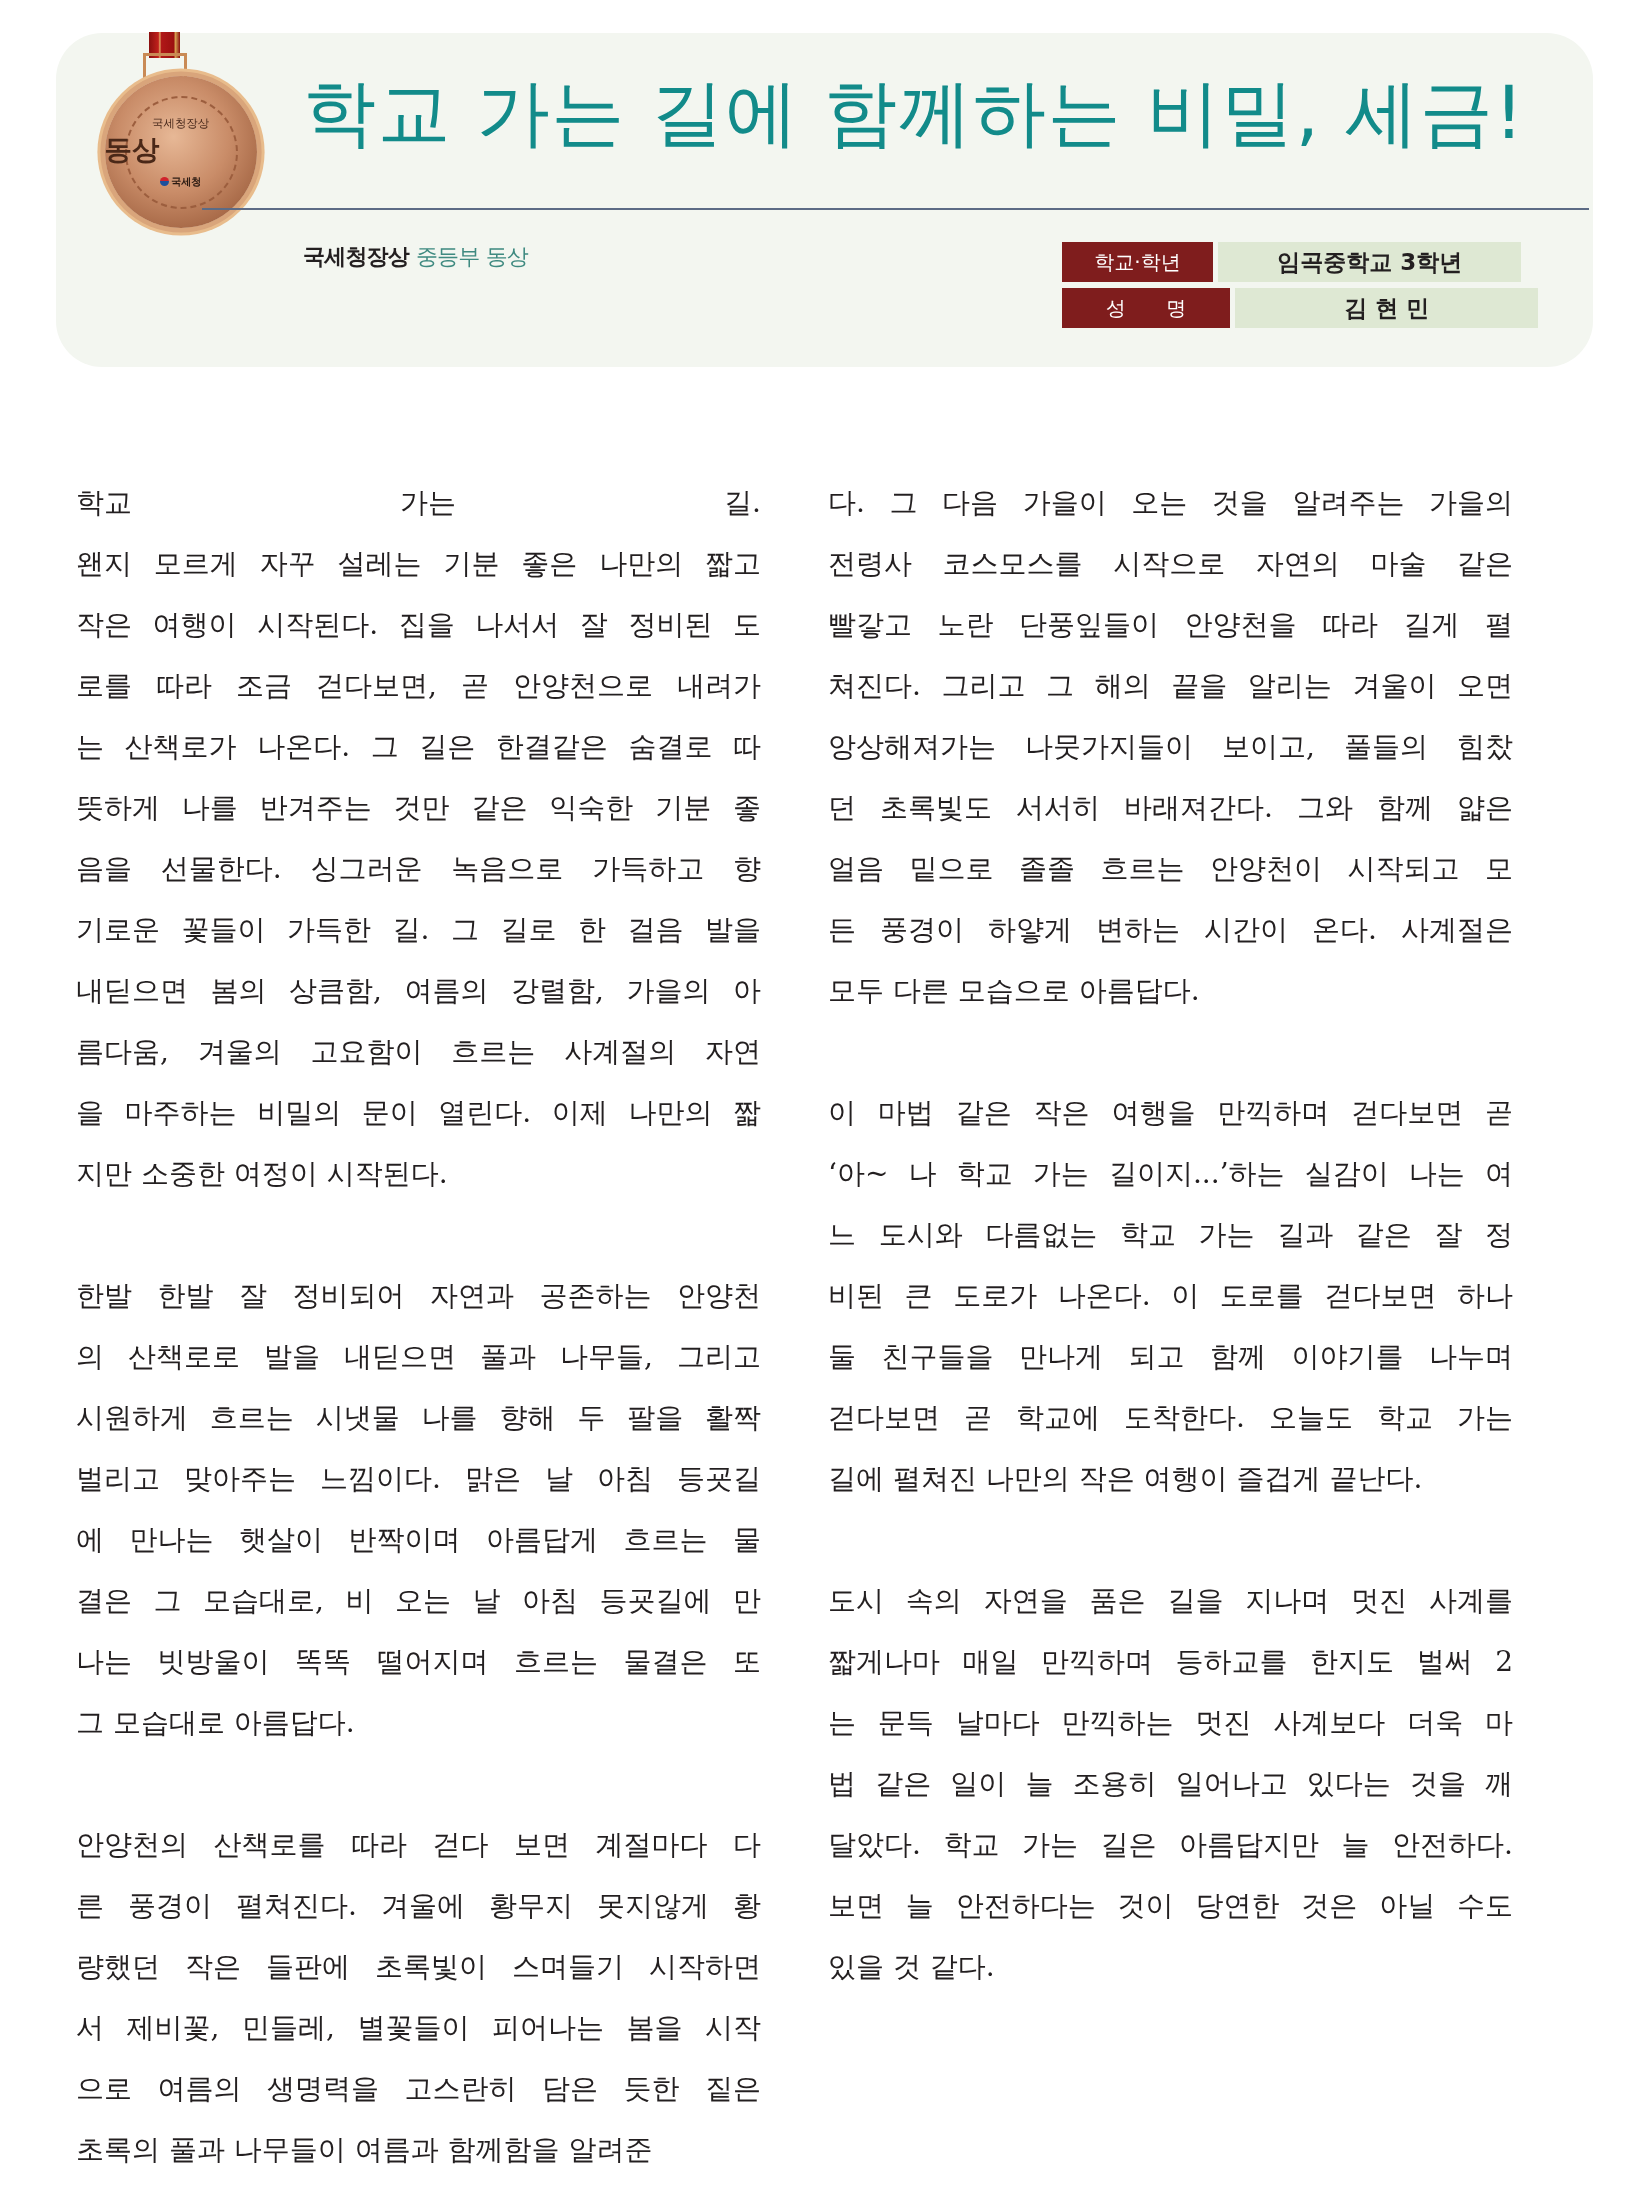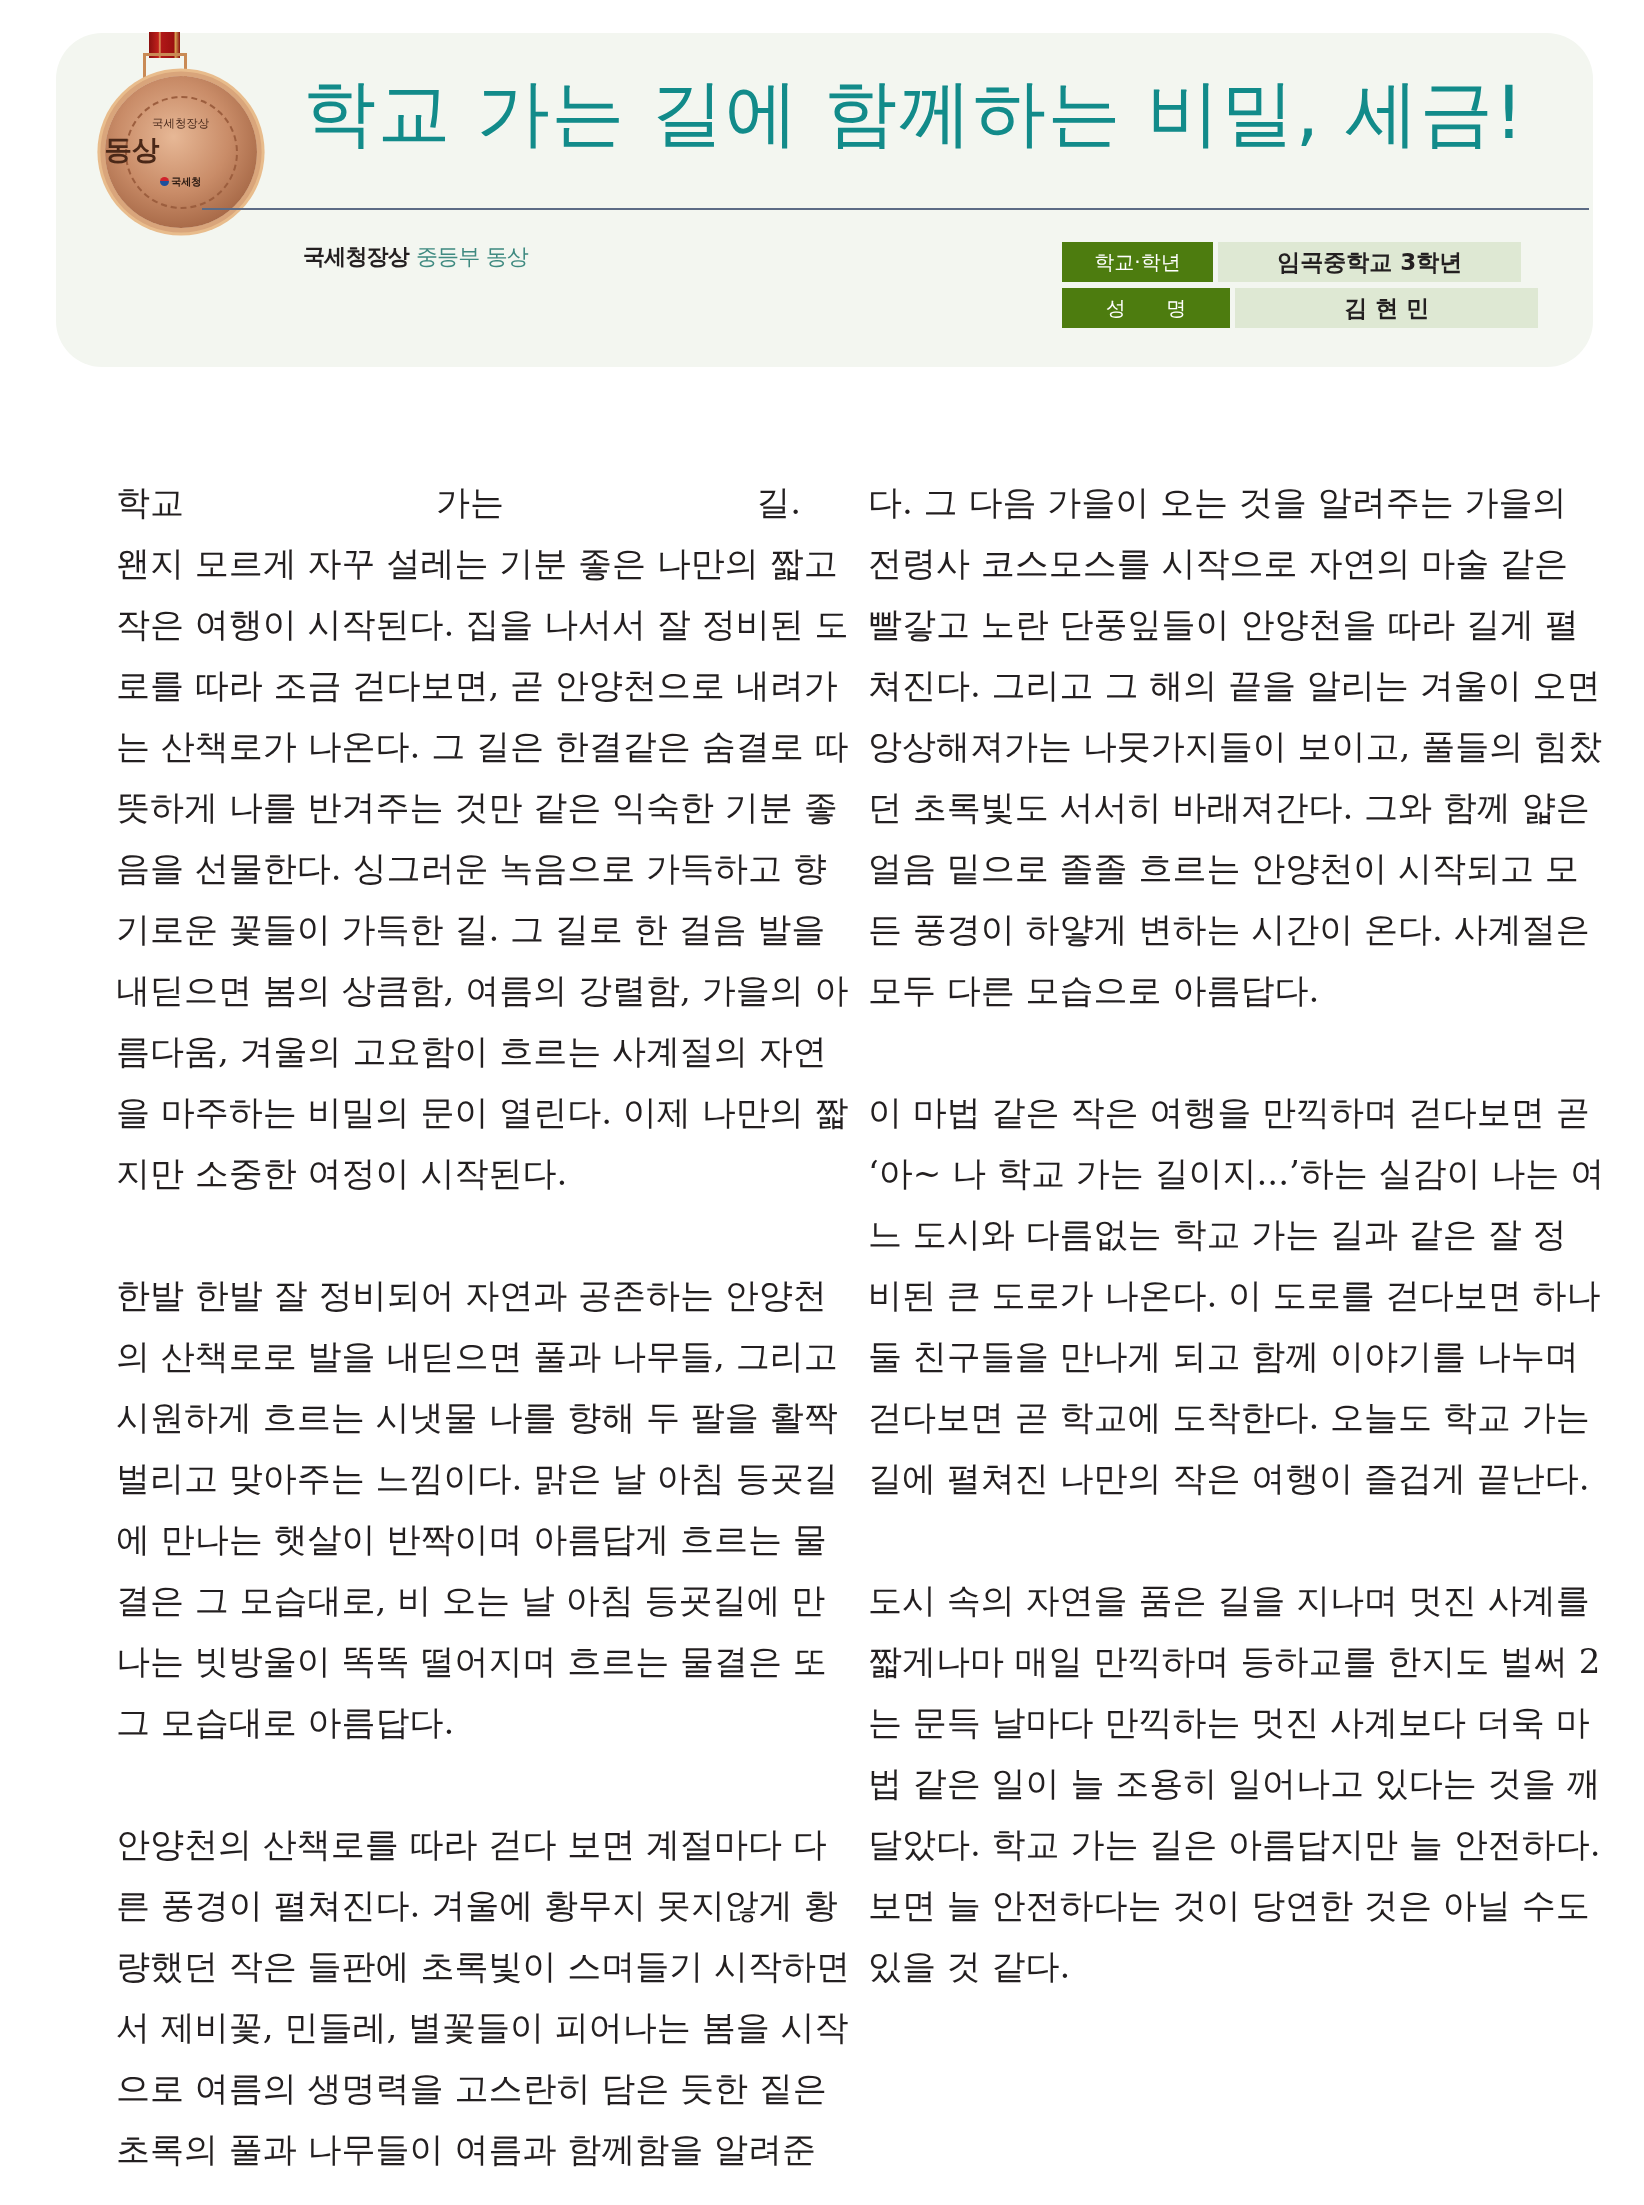--- a/index.html
+++ b/index.html
@@ -32,29 +32,29 @@
            font-size: 73px; color: #128b8a; letter-spacing: 1.5px; white-space: nowrap; line-height: 1; }
   .divider { position: absolute; left: 202px; top: 208px; width: 1387px; height: 1.5px; background: #5c6b85; }
 
   .award { position: absolute; left: 303px; top: 242px; font-family: "DejaVu Sans", sans-serif;
            font-size: 22px; font-weight: bold; white-space: nowrap; letter-spacing: -0.8px; }
   .award .a-org { color: #231f20; }
   .award .a-div { color: #3f8a80; font-weight: normal; }
 
   .info-table { position: absolute; left: 1062px; top: 242px; }
   .info-row { display: flex; margin-bottom: 6.1px; }
-  .info-label { width: 151px; height: 40px; background: #4d7c0f; color: #ffffff;
+  .info-label { width: 151px; height: 40px; background: #7f1d1d; color: #ffffff;
                 font-family: "DejaVu Sans", sans-serif; font-size: 20px; display: flex; align-items: center;
                 justify-content: center; margin-right: 5.3px; }
   .info-value { width: 303px; height: 40px; background: #dee8d3; color: #231f20;
                 font-family: "DejaVu Sans", sans-serif; font-size: 23px; font-weight: bold;
                 display: flex; align-items: center; justify-content: center; }
   .spaced { letter-spacing: 17px; padding-left: 17px; }
 
-  .column { position: absolute; top: 472px; width: 685px; font-size: 34px; line-height: 61px; margin-left: 40px; }
+  .column { position: absolute; top: 472px; width: 685px; font-size: 28px; line-height: 61px; }
   .col-left { left: 76px; }
   .col-right { left: 828px; }
   .line { white-space: nowrap; display: block; height: 61px; text-align: justify; text-align-last: justify; }
   .line.last { text-align-last: left; }
   .gap { height: 61px; }
 </style>
 </head>
 <body>
 
 <div class="header-card"></div>

